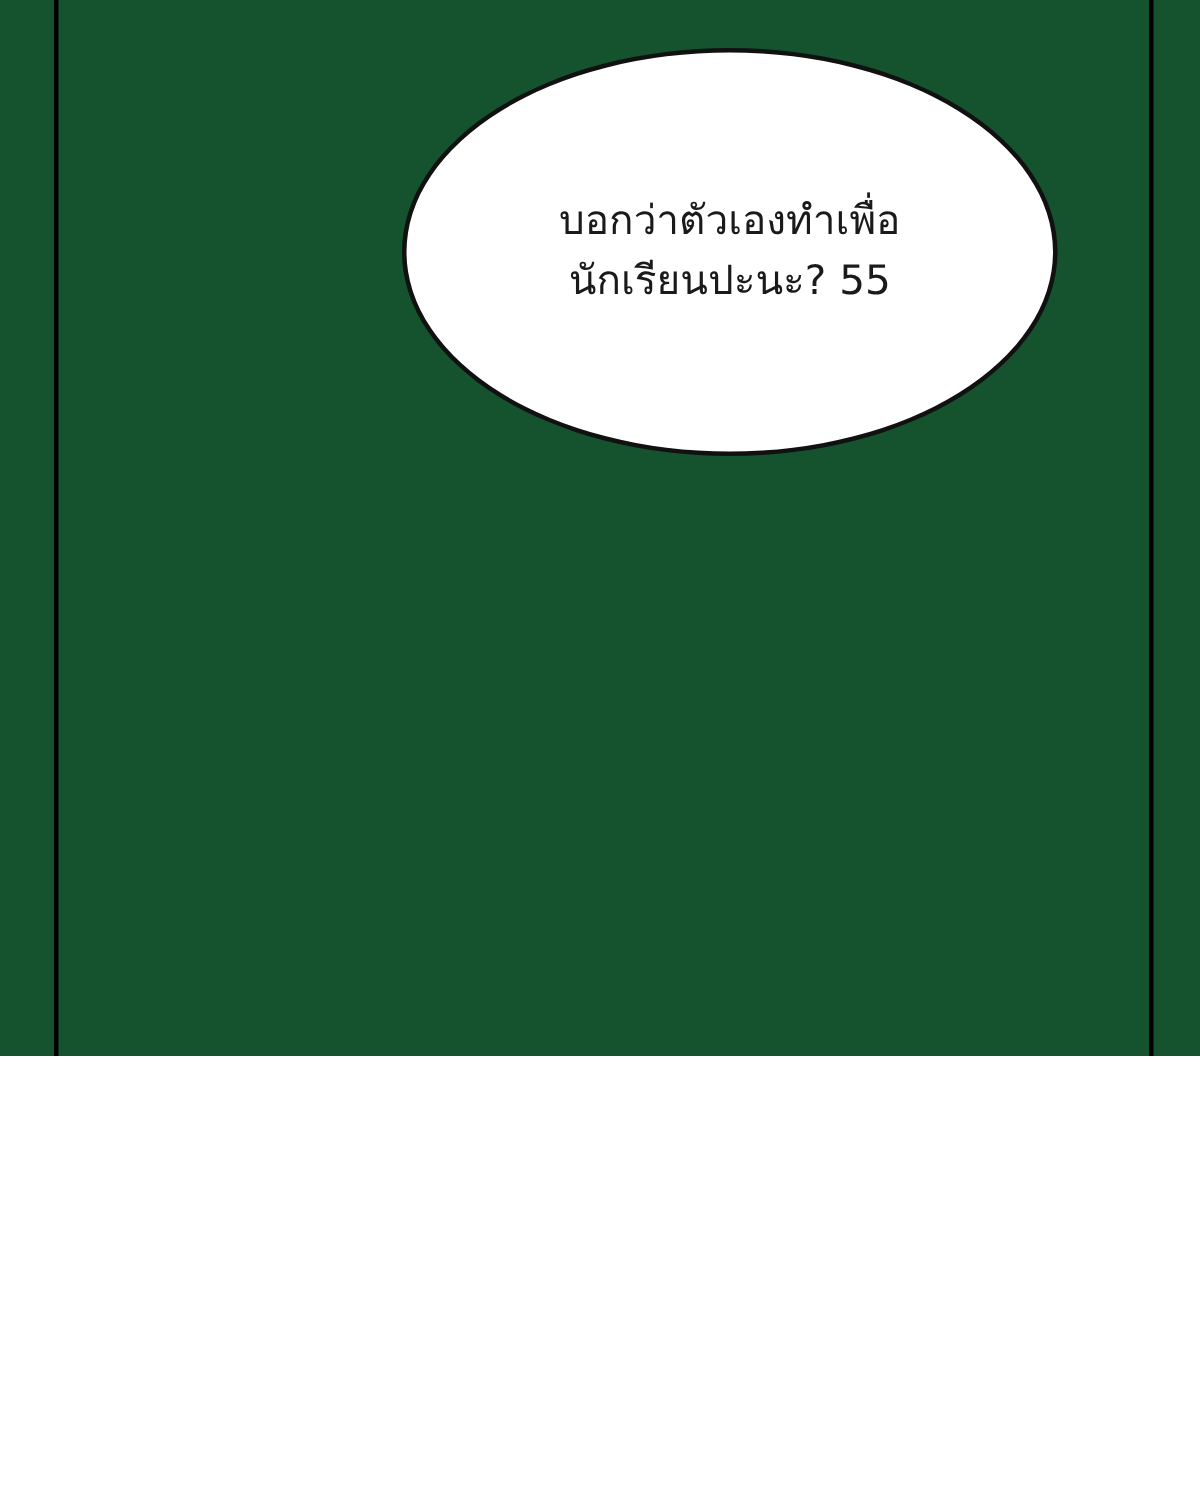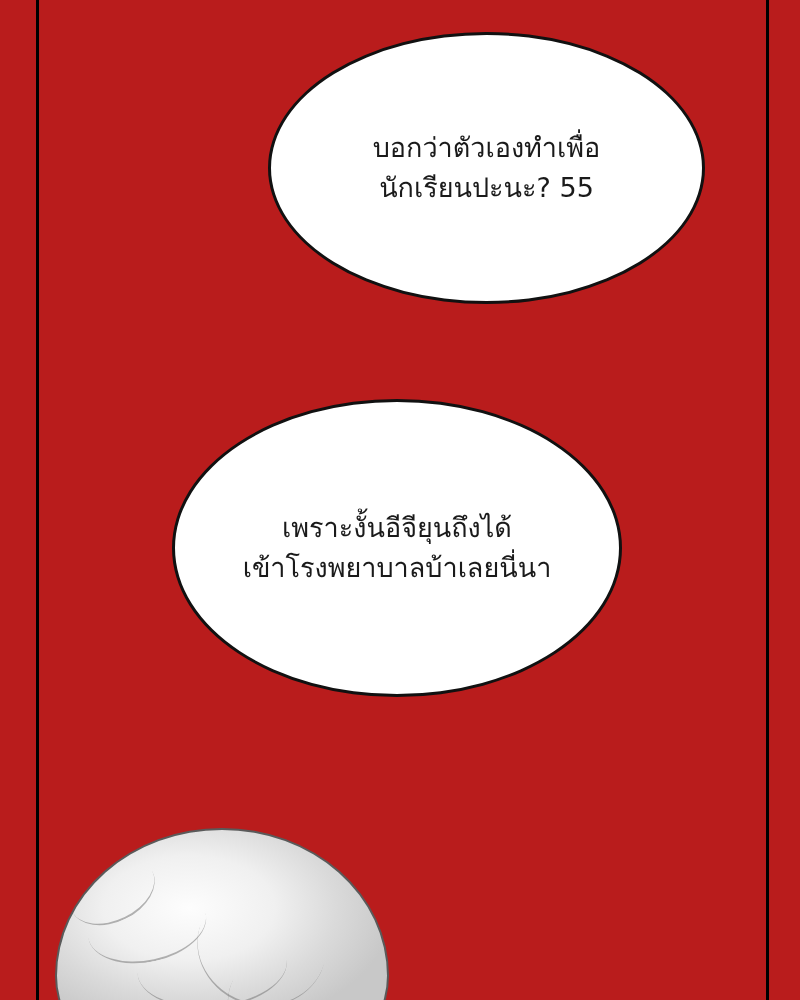--- a/index.html
+++ b/index.html
@@ -6,22 +6,22 @@
     margin: 0;
     padding: 0;
     background: #ffffff;
   }
   body {
     font-family: "DejaVu Sans", sans-serif;
   }
   #page {
     position: relative;
     width: 800px;
-    height: 1000px;
-    background: #b91c1c;
+    height: 704px;
+    background: #14532d;
     overflow: hidden;
   }
   .panel-border-left {
     position: absolute;
     left: 36px;
     top: 0;
     width: 3px;
     height: 1000px;
     background: #000000;
   }
@@ -105,18 +105,14 @@
     <div class="wrinkle w5"></div>
     <div class="wrinkle w6"></div>
 
   </div>
 
   <div class="bubble" id="bubble-1">
     <div class="bubble-text">บอกว่าตัวเองทำเพื่อ
 นักเรียนปะนะ? 55</div>
   </div>
 
-  <div class="bubble" id="bubble-2">
-    <div class="bubble-text">เพราะงั้นอีจียุนถึงได้
-เข้าโรงพยาบาลบ้าเลยนี่นา</div>
-  </div>
 
 </div>
 
 </body></html>

